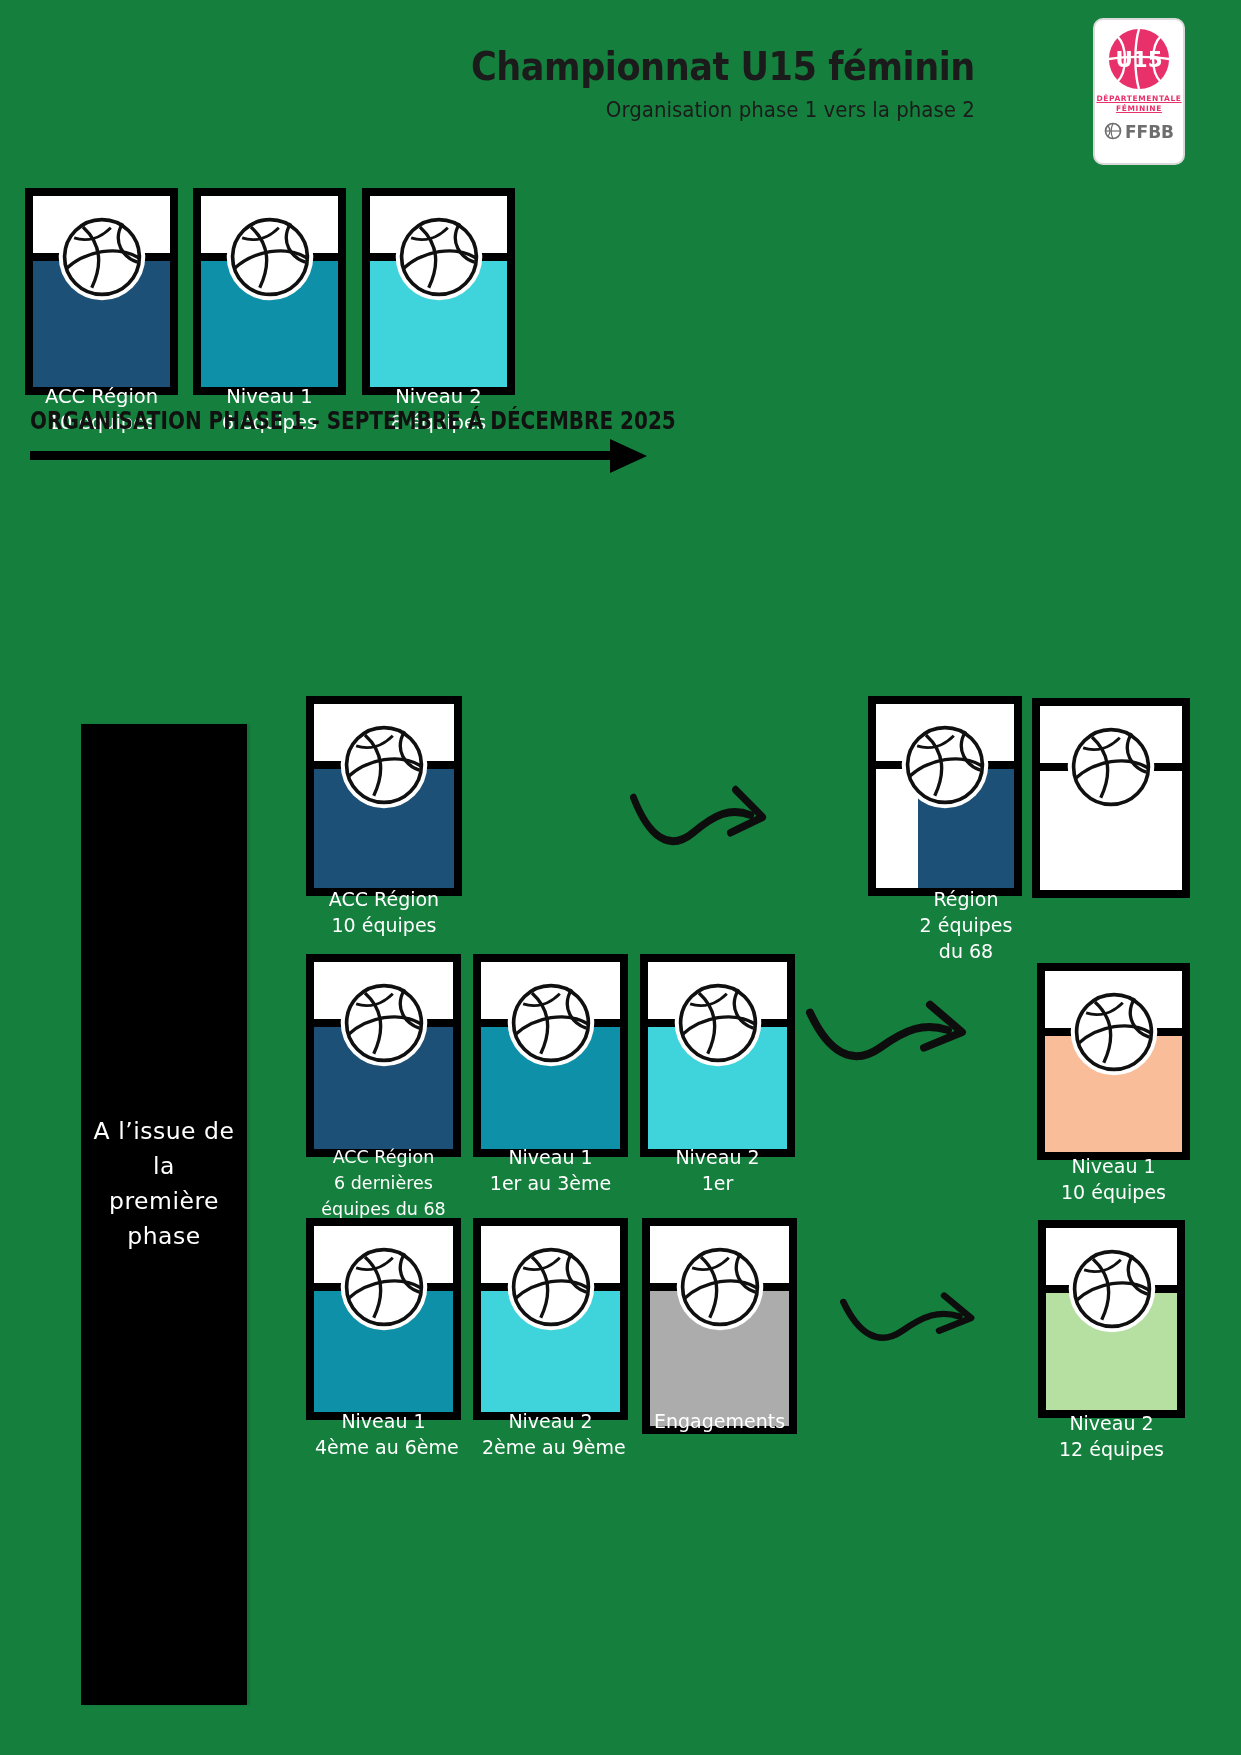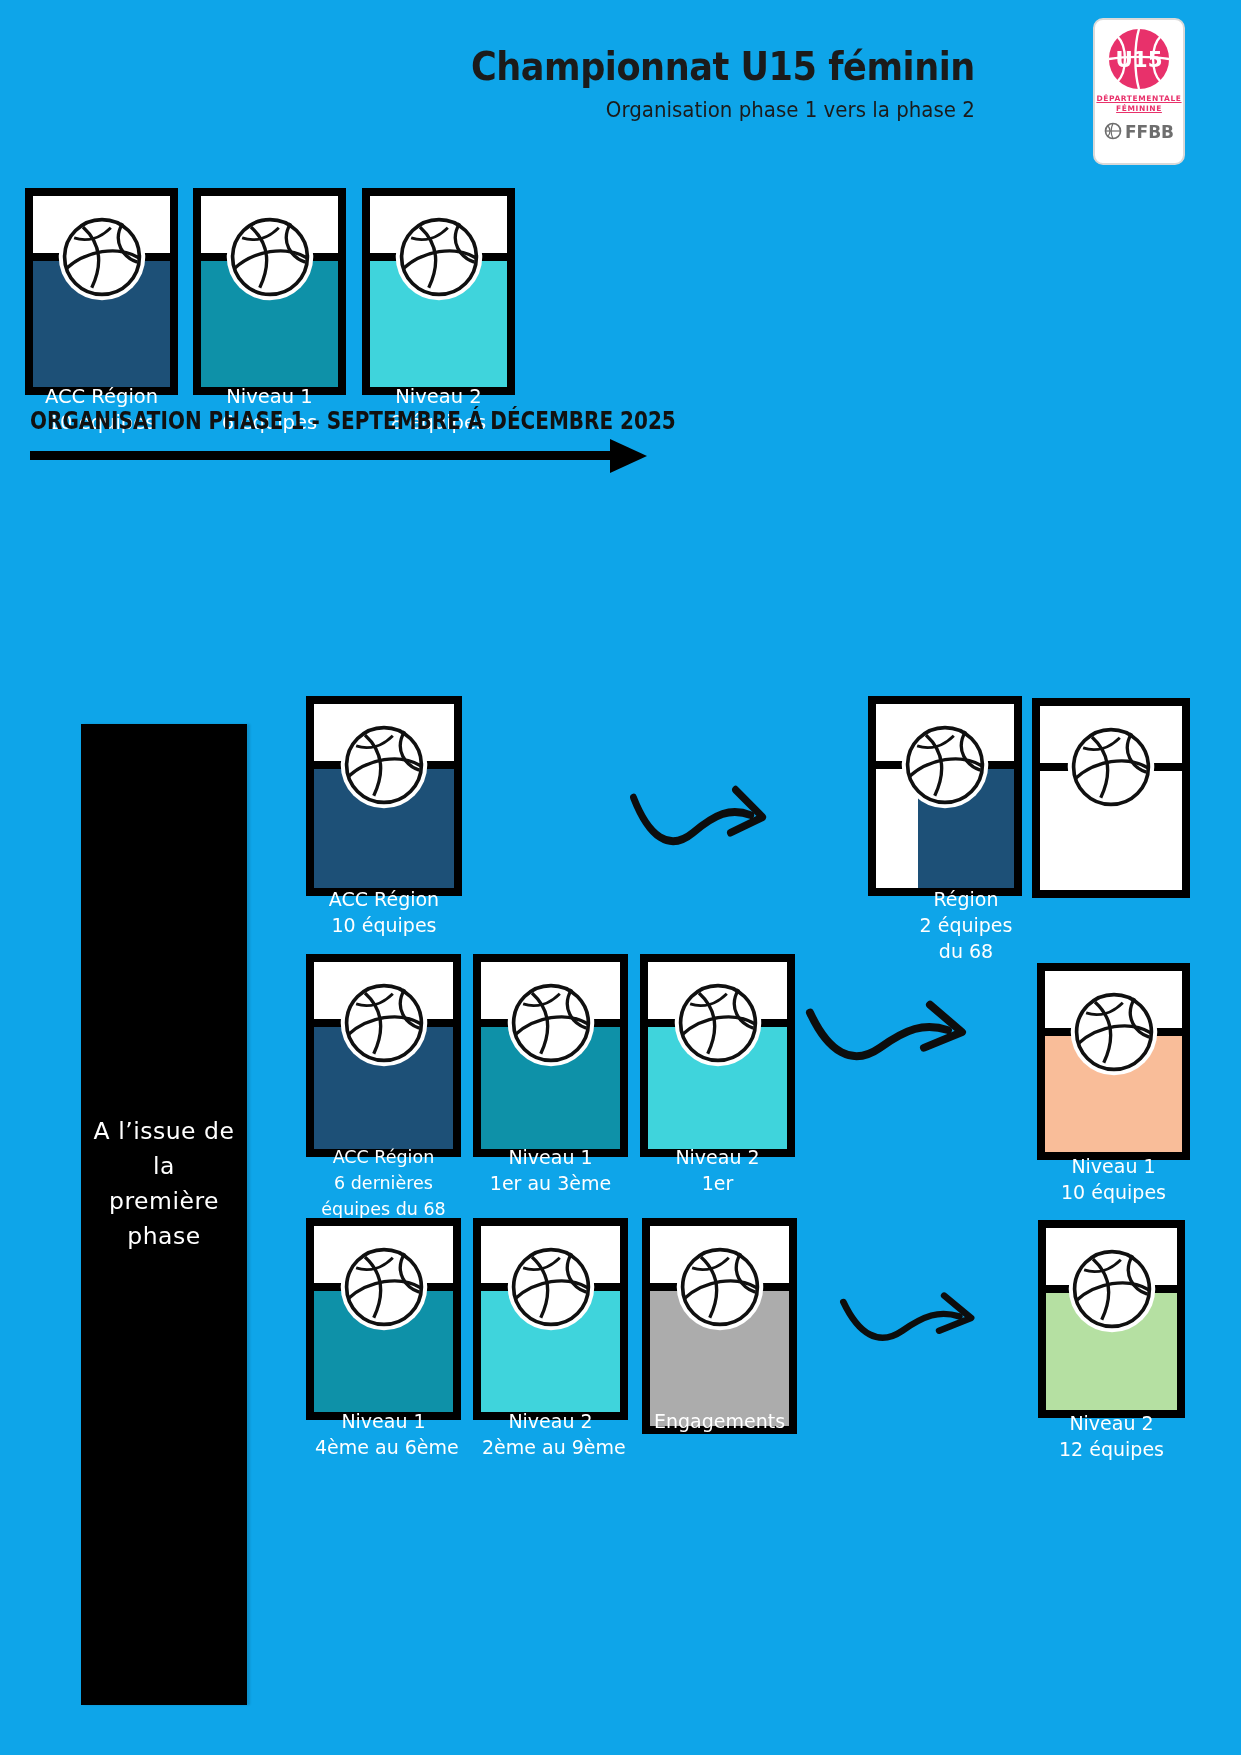--- a/index.html
+++ b/index.html
@@ -1,17 +1,17 @@
 <!DOCTYPE html>
 <html><head>
 <meta charset="utf-8">
 <style>
   html,body{margin:0;padding:0;background:#fff;}
   body{font-family:"DejaVu Sans","Liberation Sans",sans-serif;}
-  #page{position:relative;width:1241px;height:1755px;background:#0ea5e9;overflow:hidden;}
+  #page{position:relative;width:1241px;height:1755px;background:#15803d;overflow:hidden;}
 
   
   .hdr{position:absolute;top:44px;right:266px;text-align:right;}
   .hdr .title{font-size:39px;font-weight:bold;color:#1b1b1b;letter-spacing:-0.5px;
               transform:scaleX(.9);transform-origin:right center;white-space:nowrap;}
   .hdr .subtitle{font-size:22px;color:#1b1b1b;margin-top:8px;
               transform:scaleX(.9);transform-origin:right center;white-space:nowrap;}
 
   
   .logo{position:absolute;left:1093px;top:18px;width:92px;height:147px;background:#fff;

